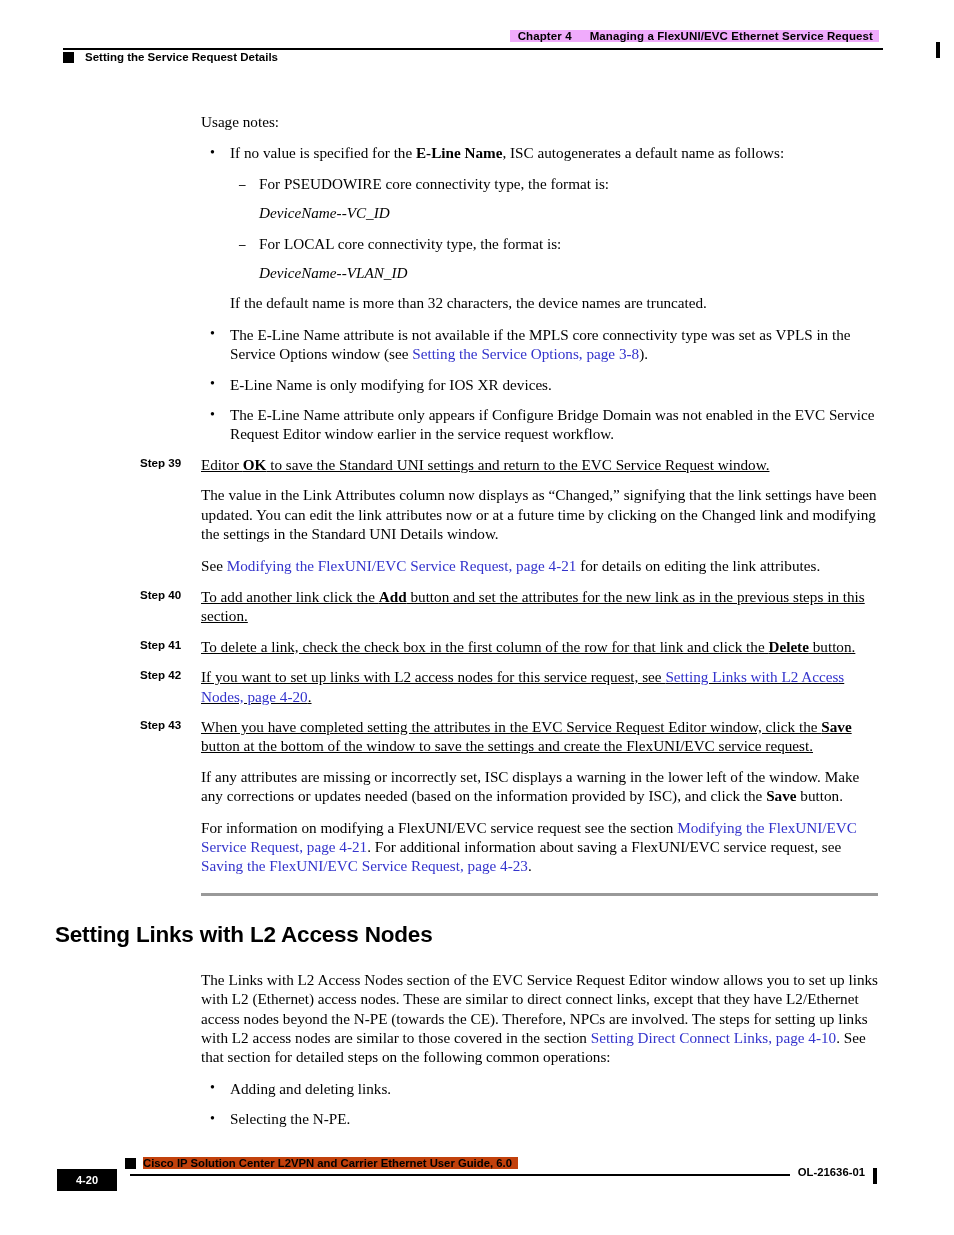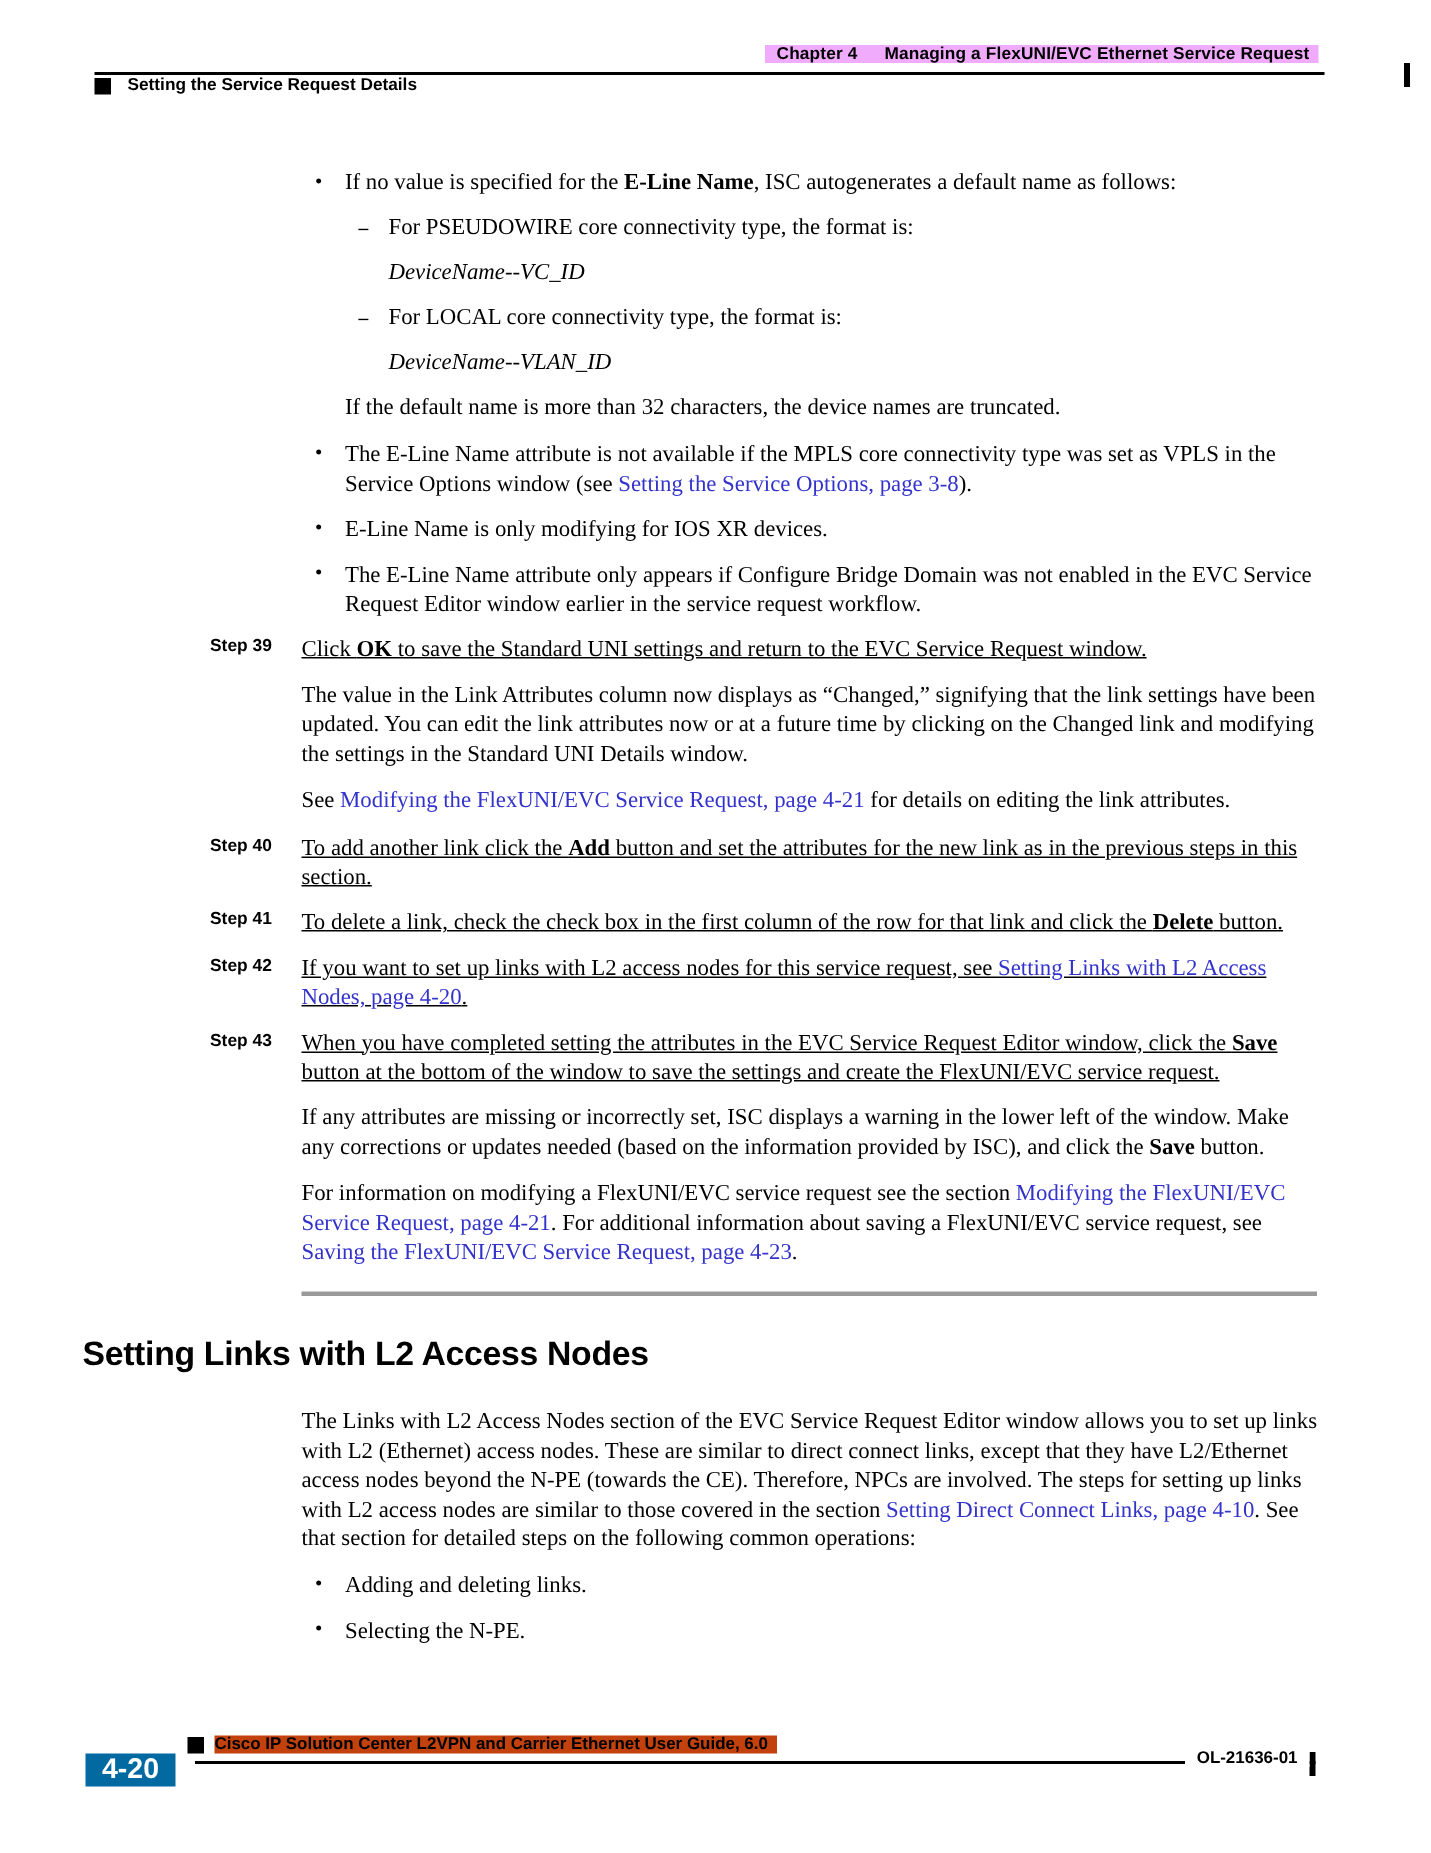--- a/index.html
+++ b/index.html
@@ -229,25 +229,25 @@
     background: #c2410c;
     padding-right: 6px;
     color: #000000;
   }
   .ft-pagebox {
     position: absolute;
     top: 17px;
     left: 57px;
     min-width: 60px;
     height: 22px;
-    background: #0369a1;
+    background: #000000;
     color: #ffffff;
     font-family: "Liberation Sans", "DejaVu Sans", sans-serif;
     font-weight: bold;
-    font-size: 19px;
+    font-size: 11px;
     display: flex;
     align-items: center;
     justify-content: center;
     padding: 0 8px;
     box-sizing: border-box;
   }
   .ft-docid {
     position: absolute;
     top: 14px;
     right: 81px;
@@ -271,20 +271,21 @@
   </div>
   <div class="hdr-left-wrap">
     <span class="hdr-sq"></span>
     <span class="hdr-left-text">Setting the Service Request Details</span>
   </div>
 </div>
 
 <div class="content">
   <div class="body-col">
 
+    <p class="txt tight">Usage notes:</p>
 
     <div class="bul1">
       <span class="mk">•</span>
       <span>If no value is specified for the </span><b class="bd">E-Line Name</b><span>, ISC autogenerates a default name as follows:</span>
     </div>
 
     <div class="bul2">
       <span class="mk">–</span>
       <span>For PSEUDOWIRE core connectivity type, the format is:</span>
     </div>
@@ -309,21 +310,21 @@
     </div>
 
     <div class="bul1">
       <span class="mk">•</span>
       <span>The E-Line Name attribute only appears if Configure Bridge Domain was not enabled in the EVC Service Request Editor window earlier in the service request workflow.</span>
     </div>
 
     <div class="step-row">
       <span class="step-label">Step 39</span>
       <div class="step-body">
-        <span>Click </span><b class="bd">OK</b><span> to save the Standard UNI settings and return to the EVC Service Request window.</span>
+        <span>Editor </span><b class="bd">OK</b><span> to save the Standard UNI settings and return to the EVC Service Request window.</span>
       </div>
     </div>
 
     <p class="txt">The value in the Link Attributes column now displays as “Changed,” signifying that the link settings have been updated. You can edit the link attributes now or at a future time by clicking on the Changed link and modifying the settings in the Standard UNI Details window.</p>
 
     <p class="txt">
       <span>See </span><a class="lnk" href="#">Modifying the FlexUNI/EVC Service Request, page 4-21</a><span> for details on editing the link attributes.</span>
     </p>
 
     <div class="step-row">

